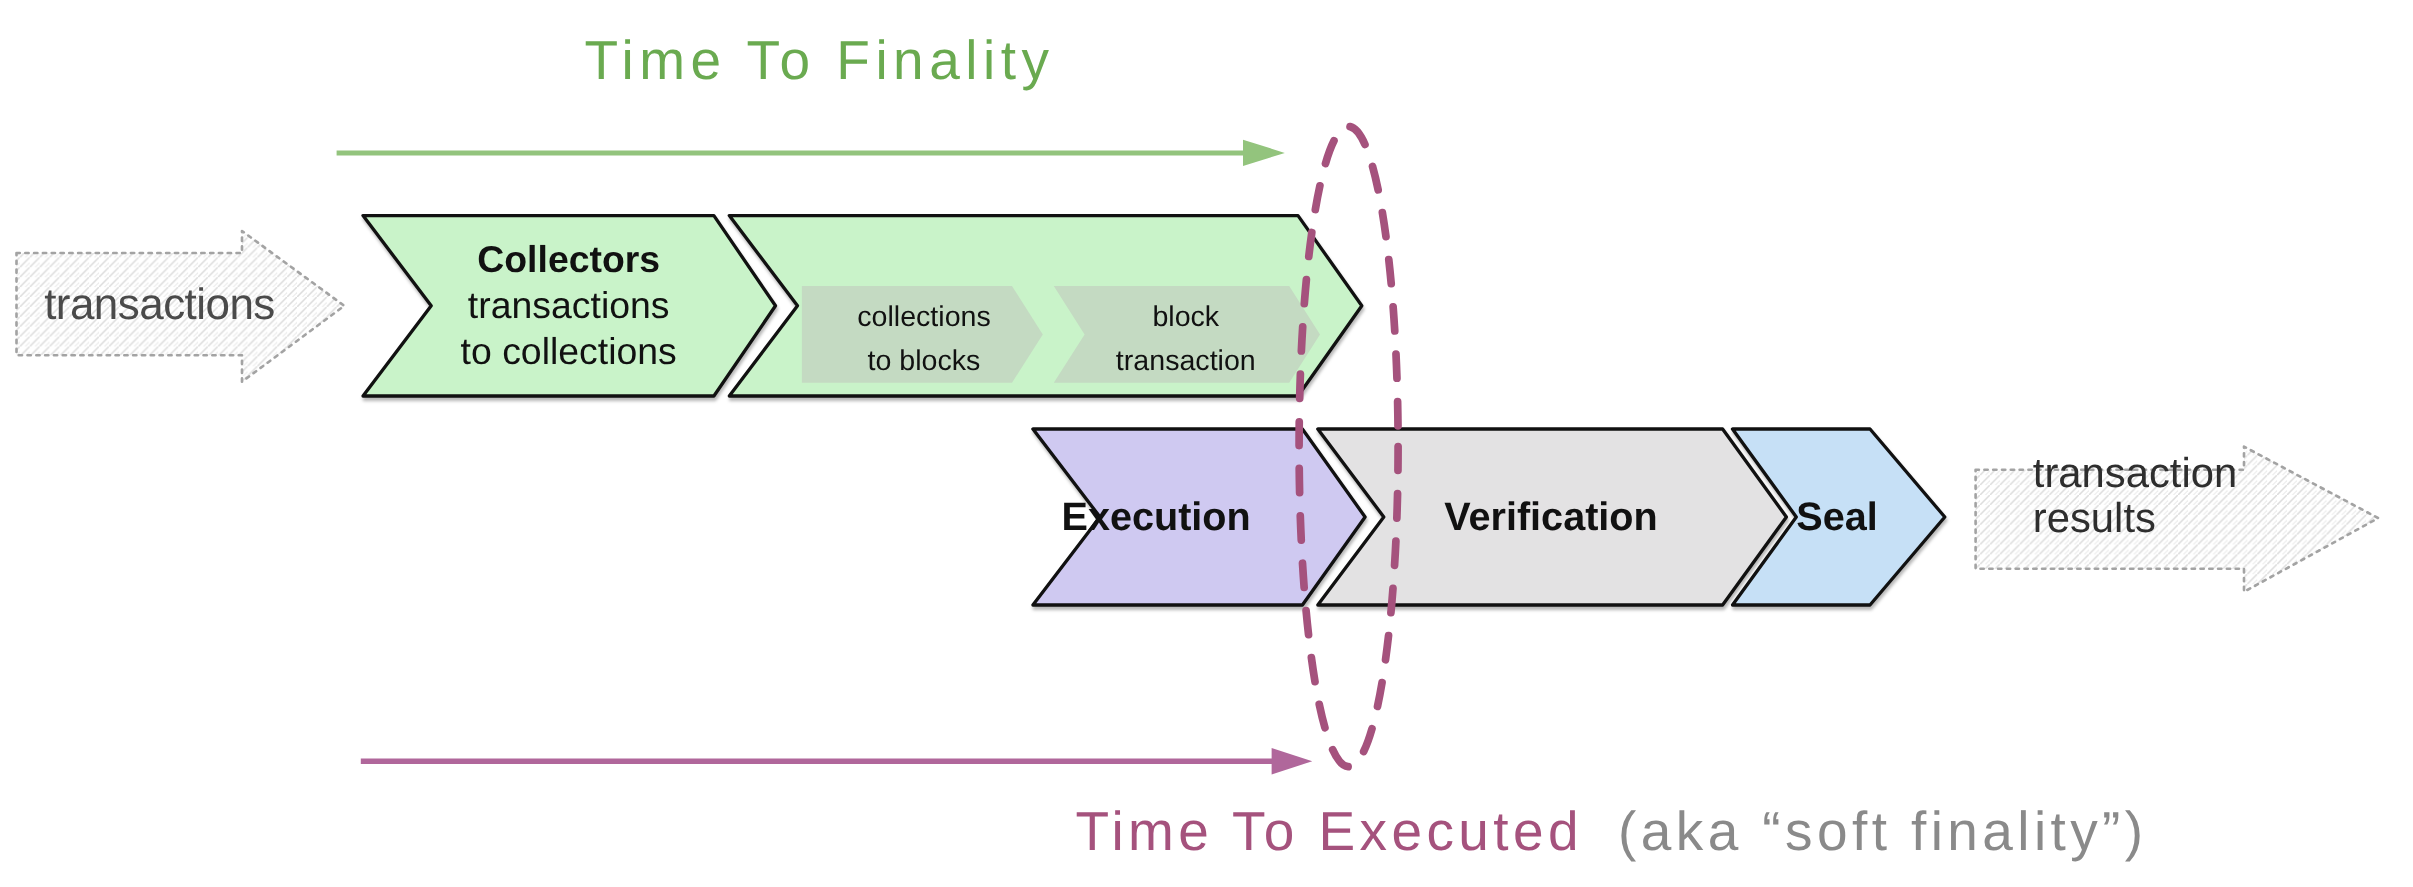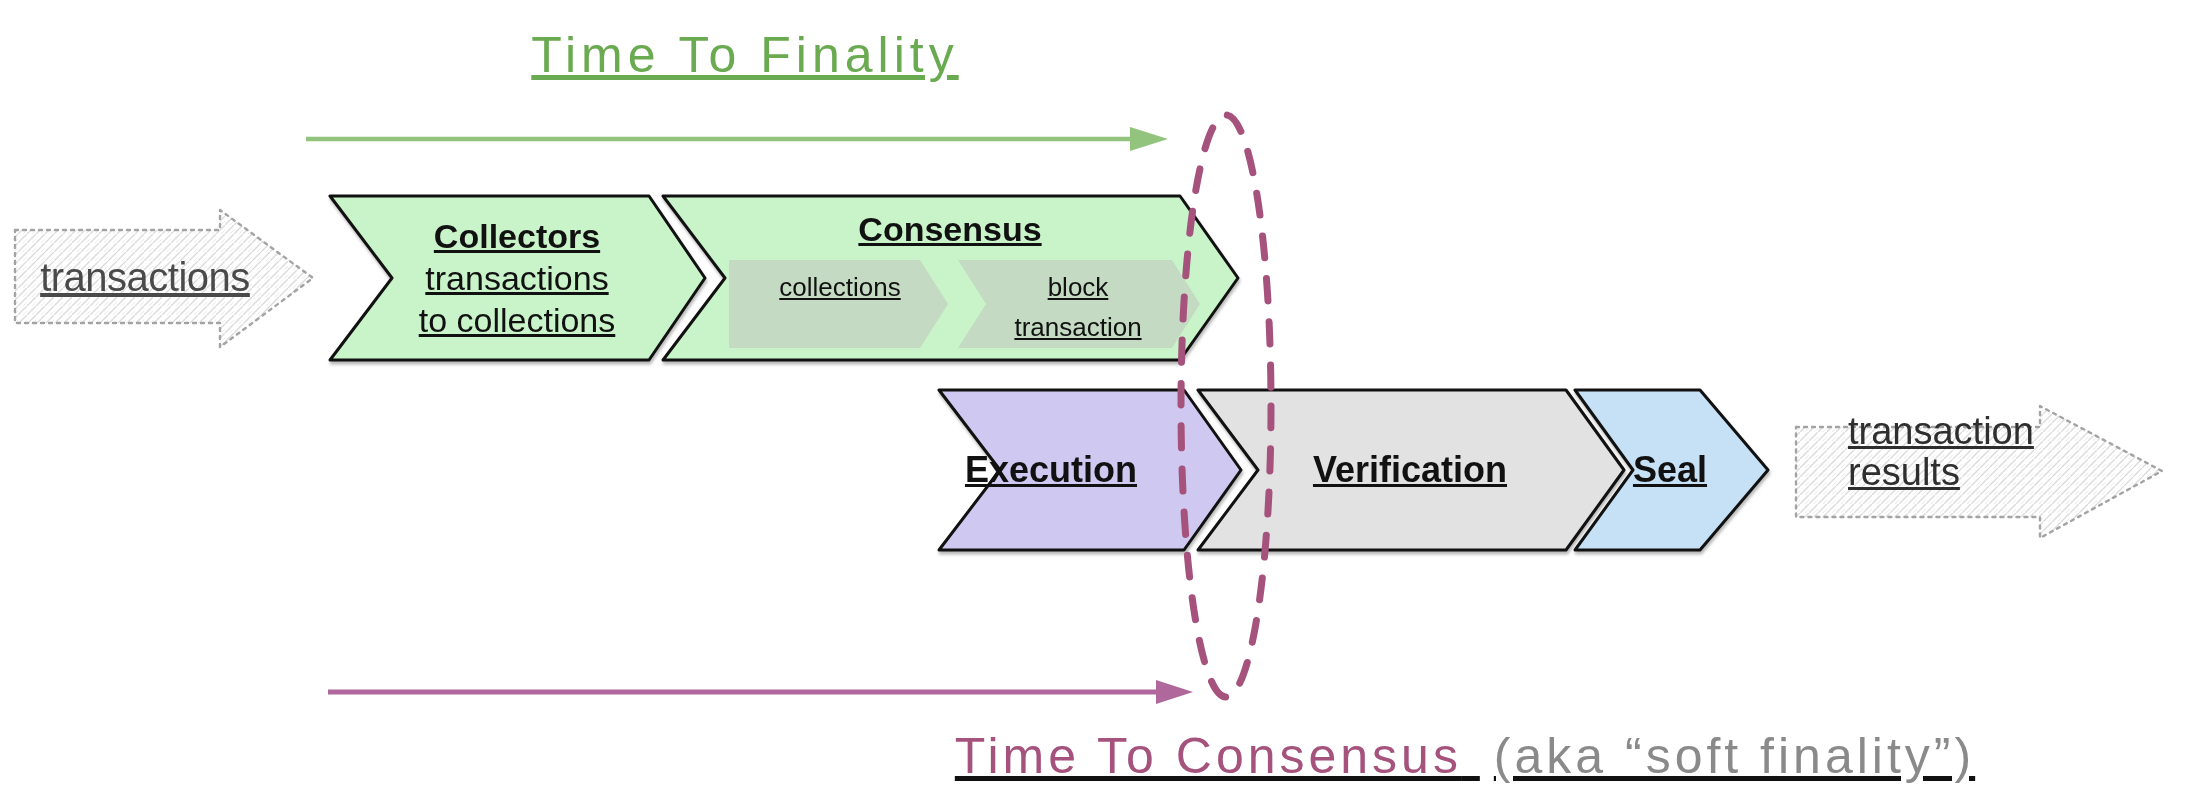--- a/index.html
+++ b/index.html
@@ -5,21 +5,21 @@
   html,body { margin:0; padding:0; background:#ffffff; }
   .canvas {
     position:relative; width:2194px; height:806px; background:#ffffff;
     font-family:"Liberation Sans", sans-serif; overflow:hidden;
   }
   .canvas svg.layer { position:absolute; left:0; top:0; }
   .chev { stroke:#111111; stroke-width:3; stroke-linejoin:round;
           filter: drop-shadow(1px 3px 1.5px rgba(0,0,0,0.28)); }
   .subchev { stroke:none; }
   .sketch { stroke-width:2.4; stroke-dasharray:3 5; stroke-linecap:round; stroke-linejoin:round; }
-  .label { position:absolute; text-align:center; color:#111111;text-decoration:underline; }
+  .label { position:absolute; text-align:center; color:#111111; }
   .title-green { left:400px; top:26px; width:690px; font-size:50px; line-height:58px;
                  letter-spacing:5px; color:#6aaa50; }
   .stage-head { font-weight:bold; font-size:34px; line-height:42px; }
   .stage-body { font-size:34px; line-height:42px; }
   .collectors-label { left:372px; top:215px; width:290px; }
   .consensus-title  { left:800px; top:208px; width:300px; }
   .sub-label { font-size:26px; line-height:40px; }
   .sub1-label { left:735px; top:267px; width:210px; }
   .sub2-label { left:963px; top:267px; width:230px; }
   .row2-label { font-weight:bold; font-size:36px; line-height:44px; }
@@ -73,38 +73,38 @@
   <div class="label title-green">Time To Finality</div>
 
   <div class="label transactions-label">transactions</div>
 
   <div class="label collectors-label">
     <div class="stage-head">Collectors</div>
     <div class="stage-body">transactions</div>
     <div class="stage-body">to collections</div>
   </div>
 
-  <div class="label consensus-title stage-head">Consensus</div>
 
   <div class="label sub1-label sub-label">
     <div>collections</div>
+    <div>to blocks</div>
   </div>
 
   <div class="label sub2-label sub-label">
     <div>block</div>
     <div>transaction</div>
   </div>
 
   <div class="label execution-label row2-label">Execution</div>
   <div class="label verification-label row2-label">Verification</div>
   <div class="label seal-label row2-label">Seal</div>
 
   <div class="label results-label">
     <div>transaction</div>
     <div>results</div>
   </div>
 
   <div class="label title-bottom">
-    <span class="magenta">Time To Consensus</span>
+    <span class="magenta">Time To Executed</span>
     <span class="gray">(aka “soft finality”)</span>
   </div>
 
 </div>
 
 </body></html>

